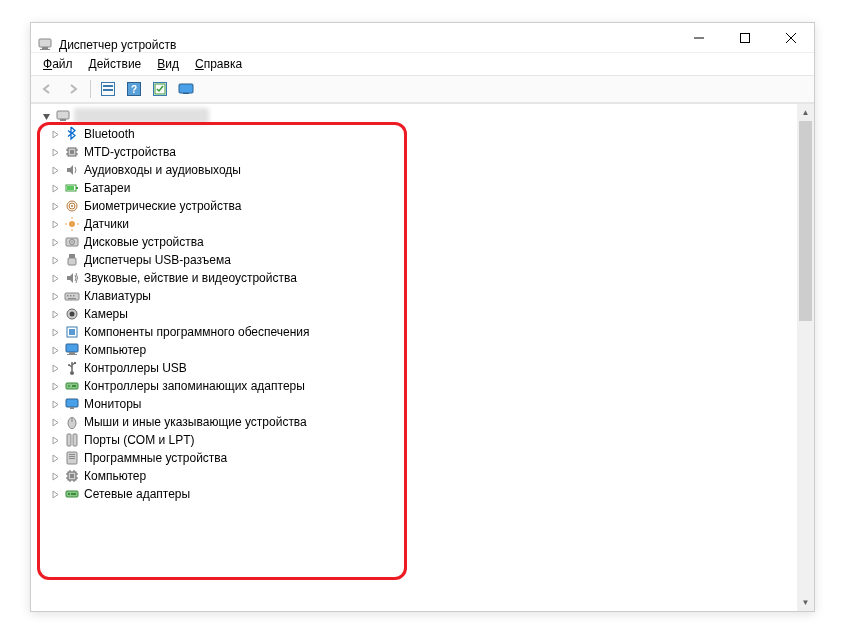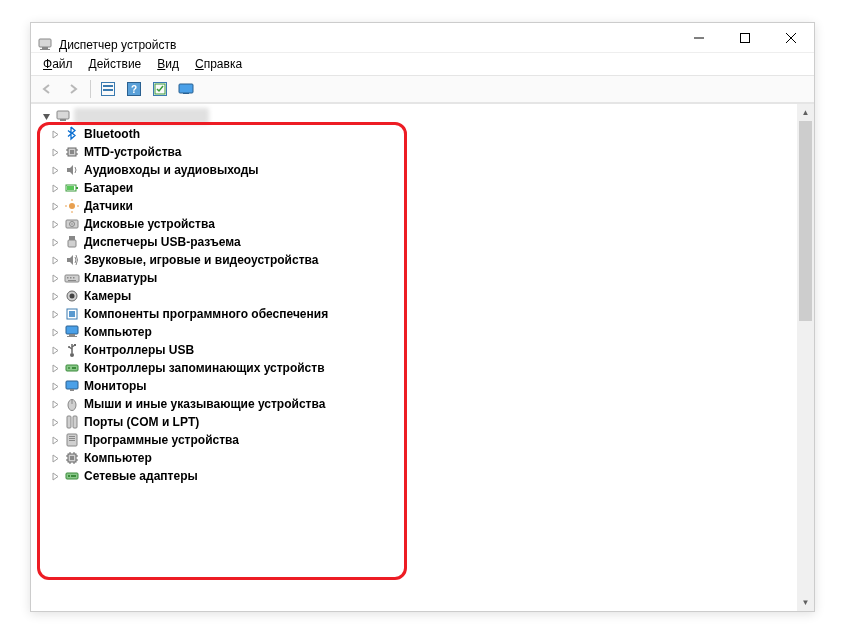--- a/index.html
+++ b/index.html
@@ -169,21 +169,20 @@
   }
   .tree-item .node-icon {
     width: 16px; height: 16px;
     margin-right: 4px;
     display: inline-flex; align-items: center; justify-content: center;
     flex-shrink: 0;
   }
   .tree-item .node-label {
     white-space: nowrap;
     font-size: 12px;
-    font-weight: bold;
   }
   
   .highlight-box {
     position: absolute;
     border: 3px solid #ed1c24;
     border-radius: 12px;
     pointer-events: none;
   }
   
   .ico-box {
@@ -359,20 +358,35 @@
               <span class="node-label">Батареи</span>
             </div>
             <div class="tree-item">
               <span class="tree-expander">
                 <svg width="9" height="9" viewBox="0 0 9 9">
                   <path d="M2 1 L7 4.5 L2 8 Z" fill="none" stroke="#a0a0a0"></path>
                 </svg>
               </span>
               <span class="node-icon">
                 <svg width="16" height="16" viewBox="0 0 16 16">
+                  <circle cx="8" cy="8" r="5" fill="none" stroke="#b87a3a"></circle>
+                  <circle cx="8" cy="8" r="3" fill="none" stroke="#b87a3a"></circle>
+                  <circle cx="8" cy="8" r="1" fill="#b87a3a"></circle>
+                </svg>
+              </span>
+              <span class="node-label">Биометрические устройства</span>
+            </div>
+            <div class="tree-item">
+              <span class="tree-expander">
+                <svg width="9" height="9" viewBox="0 0 9 9">
+                  <path d="M2 1 L7 4.5 L2 8 Z" fill="none" stroke="#a0a0a0"></path>
+                </svg>
+              </span>
+              <span class="node-icon">
+                <svg width="16" height="16" viewBox="0 0 16 16">
                   <circle cx="8" cy="8" r="3" fill="#e8a050"></circle>
                   <line x1="8" y1="1" x2="8" y2="3" stroke="#e8a050"></line>
                   <line x1="8" y1="13" x2="8" y2="15" stroke="#e8a050"></line>
                   <line x1="1" y1="8" x2="3" y2="8" stroke="#e8a050"></line>
                   <line x1="13" y1="8" x2="15" y2="8" stroke="#e8a050"></line>
                 </svg>
               </span>
               <span class="node-label">Датчики</span>
             </div>
             <div class="tree-item">
@@ -409,21 +423,21 @@
                 <svg width="9" height="9" viewBox="0 0 9 9">
                   <path d="M2 1 L7 4.5 L2 8 Z" fill="none" stroke="#a0a0a0"></path>
                 </svg>
               </span>
               <span class="node-icon">
                 <svg width="16" height="16" viewBox="0 0 16 16">
                   <path d="M3 6 L6 6 L9 3 L9 13 L6 10 L3 10 Z" fill="#888"></path>
                   <path d="M11 5 Q13 8 11 11 M12 3 Q15 8 12 13" fill="none" stroke="#888"></path>
                 </svg>
               </span>
-              <span class="node-label">Звуковые, игровые и видеоустройства</span>
+              <span class="node-label">Звуковые, ействие и видеоустройства</span>
             </div>
             <div class="tree-item">
               <span class="tree-expander">
                 <svg width="9" height="9" viewBox="0 0 9 9">
                   <path d="M2 1 L7 4.5 L2 8 Z" fill="none" stroke="#a0a0a0"></path>
                 </svg>
               </span>
               <span class="node-icon">
                 <svg width="16" height="16" viewBox="0 0 16 16">
                   <rect x="1" y="5" width="14" height="7" rx="1" fill="#d0d0d0" stroke="#888"></rect>
@@ -501,21 +515,21 @@
                   <path d="M2 1 L7 4.5 L2 8 Z" fill="none" stroke="#a0a0a0"></path>
                 </svg>
               </span>
               <span class="node-icon">
                 <svg width="16" height="16" viewBox="0 0 16 16">
                   <rect x="2" y="5" width="12" height="6" rx="1" fill="#8ac88a" stroke="#3a8b3a"></rect>
                   <circle cx="5" cy="8" r="1" fill="#3a8b3a"></circle>
                   <rect x="8" y="7" width="4" height="2" fill="#3a8b3a"></rect>
                 </svg>
               </span>
-              <span class="node-label">Контроллеры запоминающих устройств</span>
+              <span class="node-label">Контроллеры запоминающих адаптеры</span>
             </div>
             <div class="tree-item">
               <span class="tree-expander">
                 <svg width="9" height="9" viewBox="0 0 9 9">
                   <path d="M2 1 L7 4.5 L2 8 Z" fill="none" stroke="#a0a0a0"></path>
                 </svg>
               </span>
               <span class="node-icon">
                 <svg width="16" height="16" viewBox="0 0 16 16">
                   <rect x="2" y="3" width="12" height="8" rx="1" fill="#4aa0e8" stroke="#2a6090"></rect>

